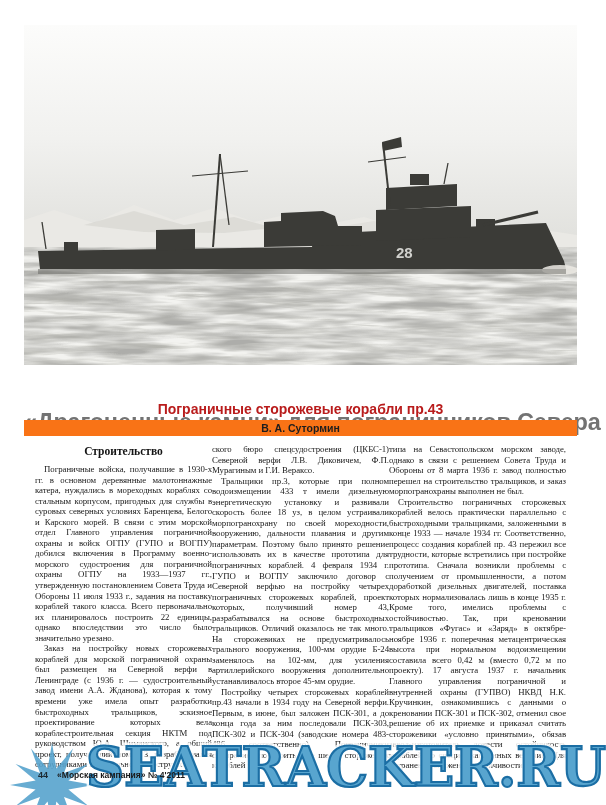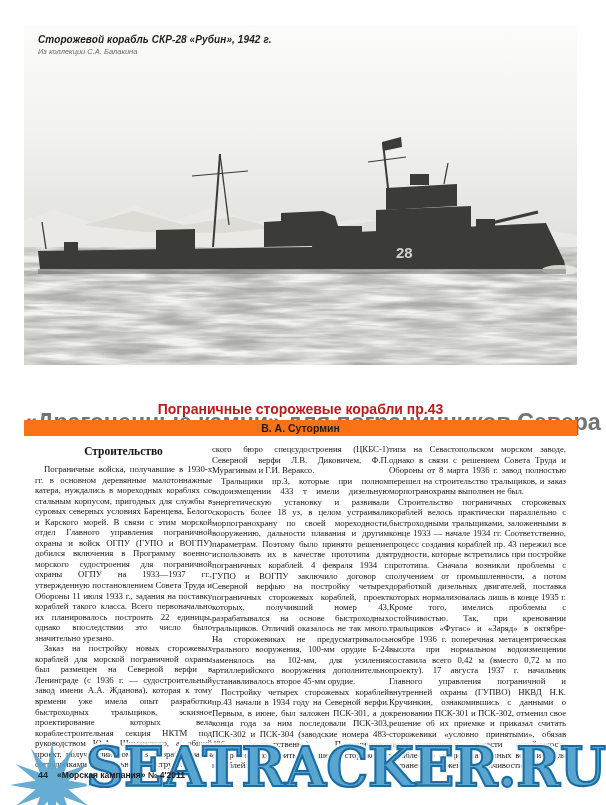--- a/index.html
+++ b/index.html
@@ -115,24 +115,20 @@
         <path d="M344 137 L382 132" stroke-width="1.2"></path>
         <path d="M420 159 L424 138" stroke-width="1.3"></path>
         <path d="M22 224 L18 197" stroke-width="1.3"></path>
         <path d="M459 200 L514 187" stroke-width="3.2"></path>
       </g>
       <ellipse cx="536" cy="245" rx="18" ry="5" fill="#eceae4" opacity="0.85"></ellipse>
       <rect x="14" y="244" width="528" height="5" fill="#5c5c56" opacity="0.45"></rect>
       <text x="372" y="233" font-size="15" font-weight="bold" fill="#dededa" font-family="Liberation Sans, sans-serif" opacity="0.92">28</text>
     </svg>
 
-    <div class="photo-caption">
-      <div class="caption-title">Сторожевой корабль СКР-28 «Рубин», 1942 г.</div>
-      <div class="caption-credit">Из коллекции С.А. Балакина</div>
-    </div>
   </div>
 
   <div class="title">«Драгоценные камни» для пограничников Севера</div>
   <div class="subtitle">Пограничные сторожевые корабли пр.43</div>
   <div class="author-bar">В. А. Сутормин</div>
 
   <div class="columns">
     <div class="col">
       <div class="col-heading">Строительство</div>
       <p class="indent">Пограничные войска, получавшие в 1930-х гг. в основном деревянные малотоннажные катера, нуждались в мореходных кораблях со стальным корпусом, пригодных для службы в суровых северных условиях Баренцева, Белого и Карского морей. В связи с этим морской отдел Главного управления пограничной охраны и войск ОГПУ (ГУПО и ВОГПУ) добился включения в Программу военно-морского судостроения для пограничной охраны ОГПУ на 1933—1937 гг., утвержденную постановлением Совета Труда и Обороны 11 июля 1933 г., задания на поставку кораблей такого класса. Всего первоначально их планировалось построить 22 единицы, однако впоследствии это число было значительно урезано.</p>

